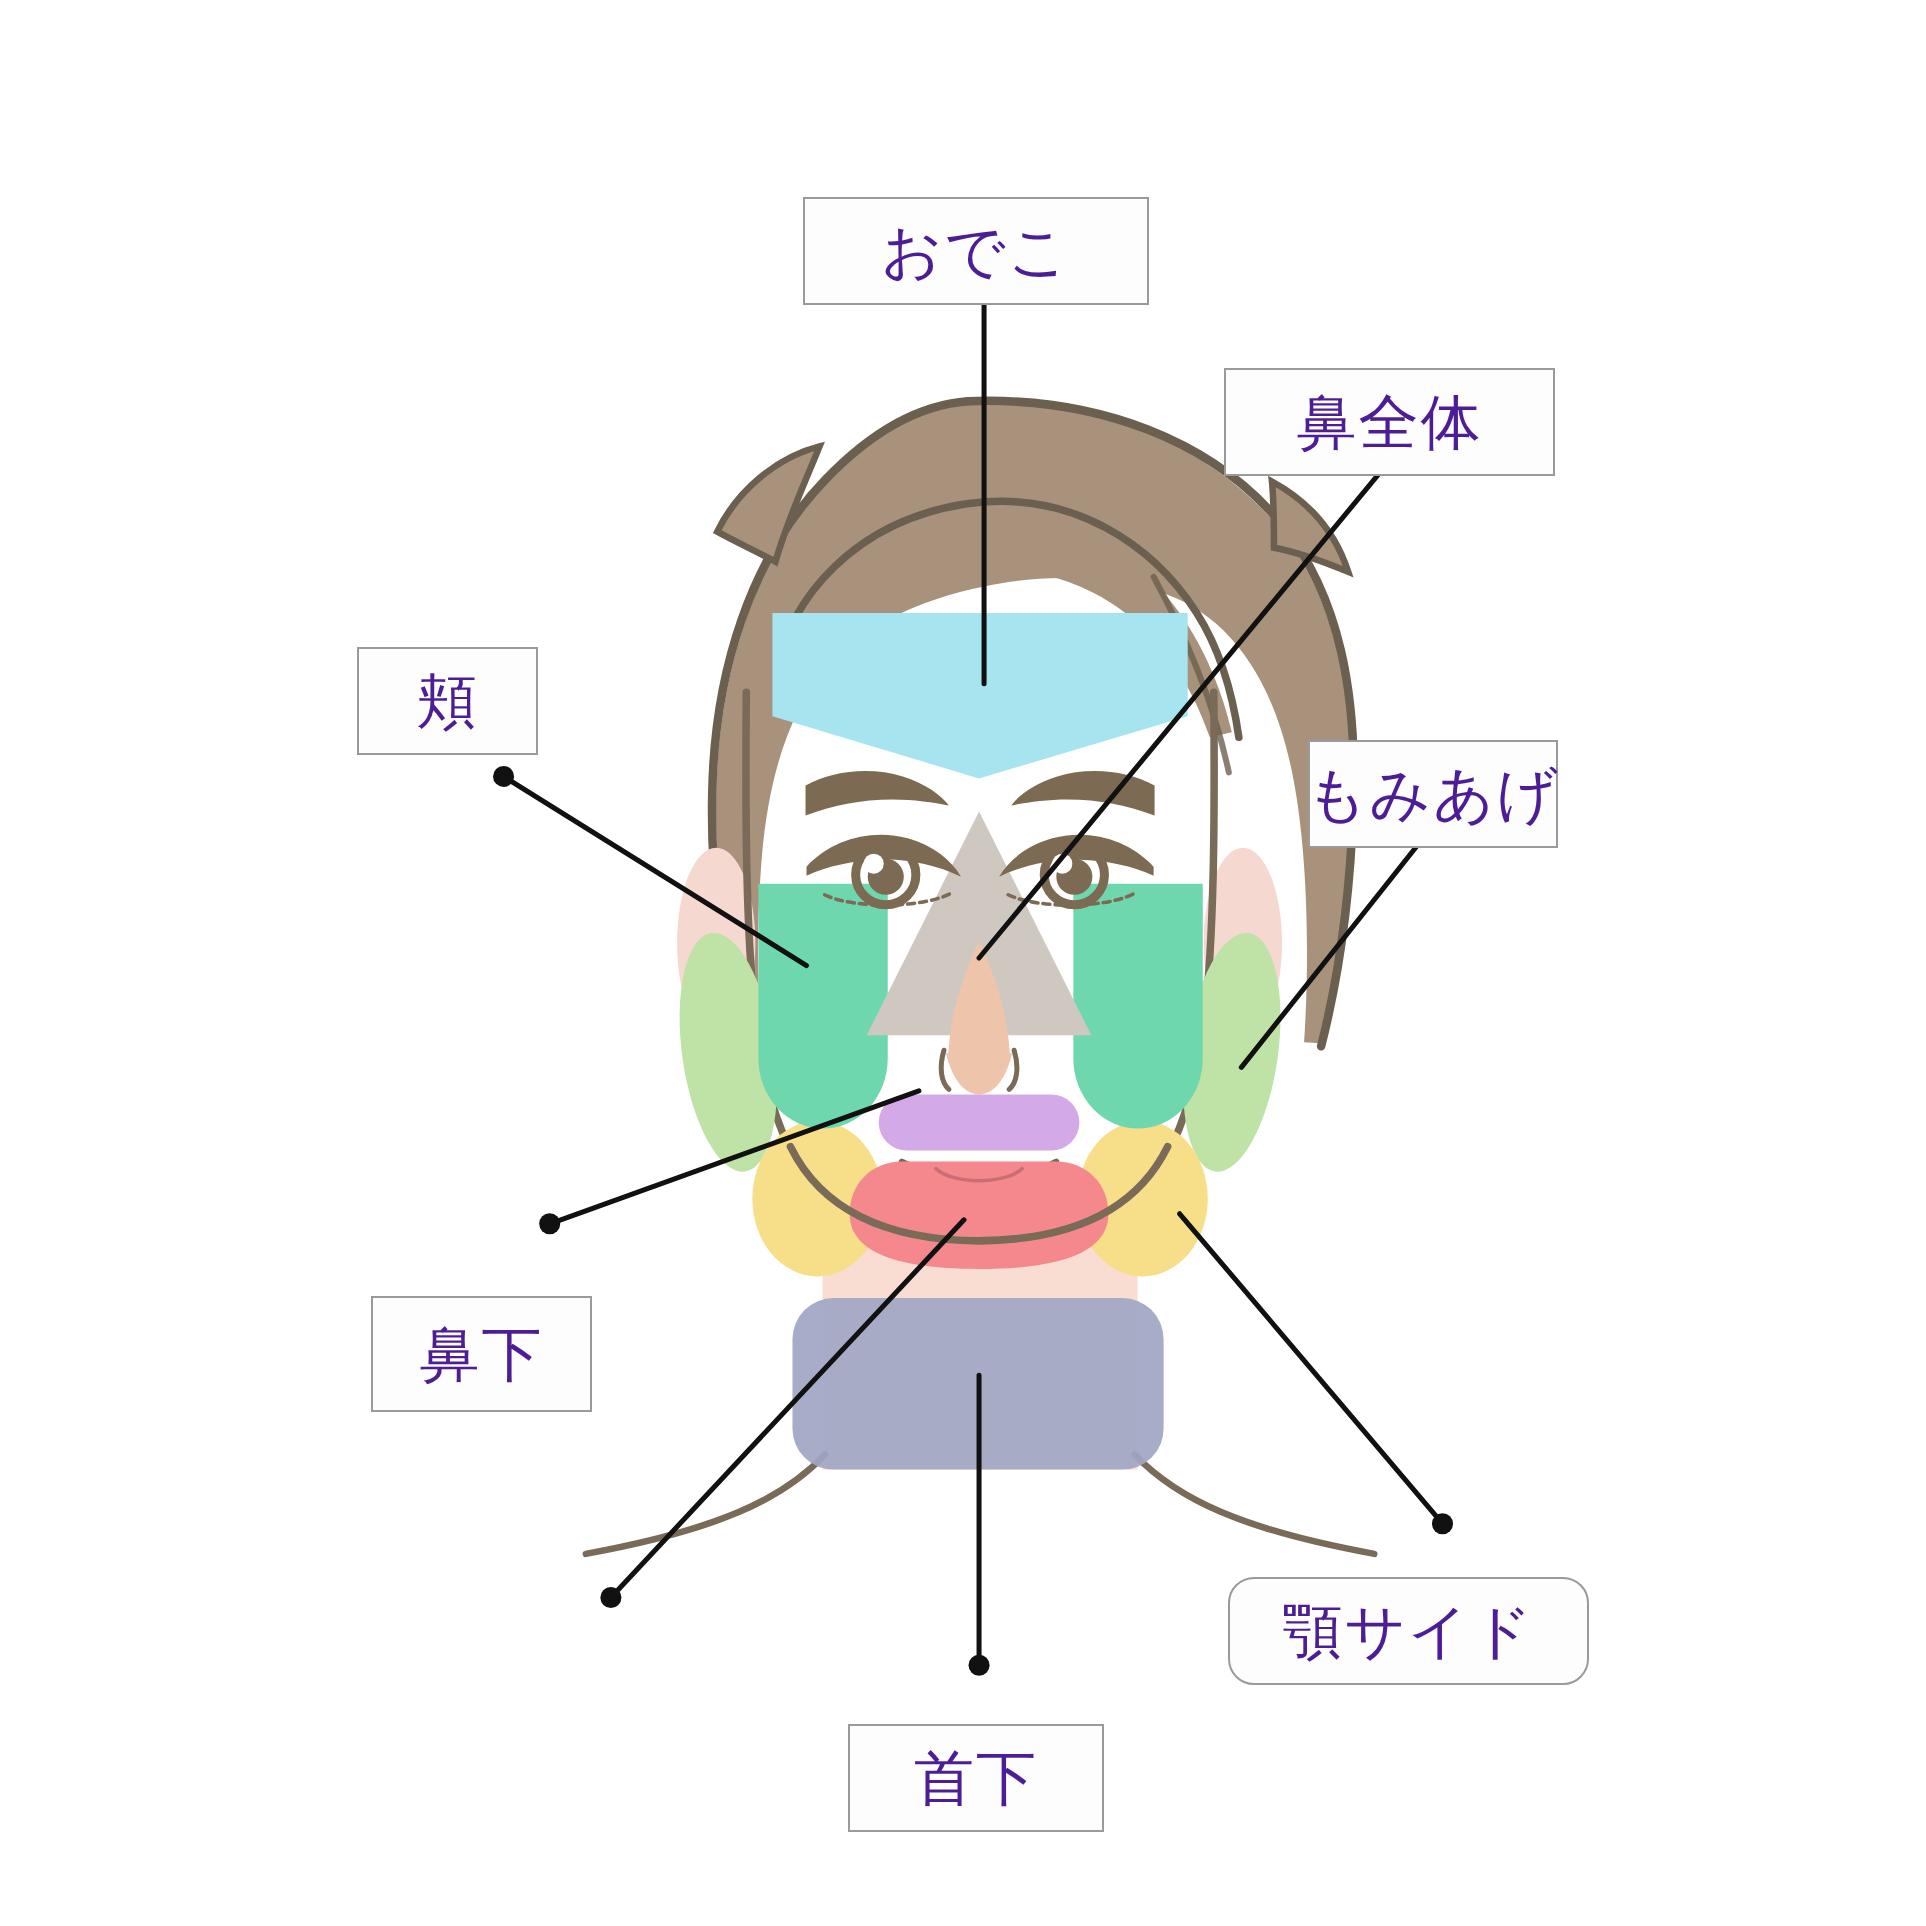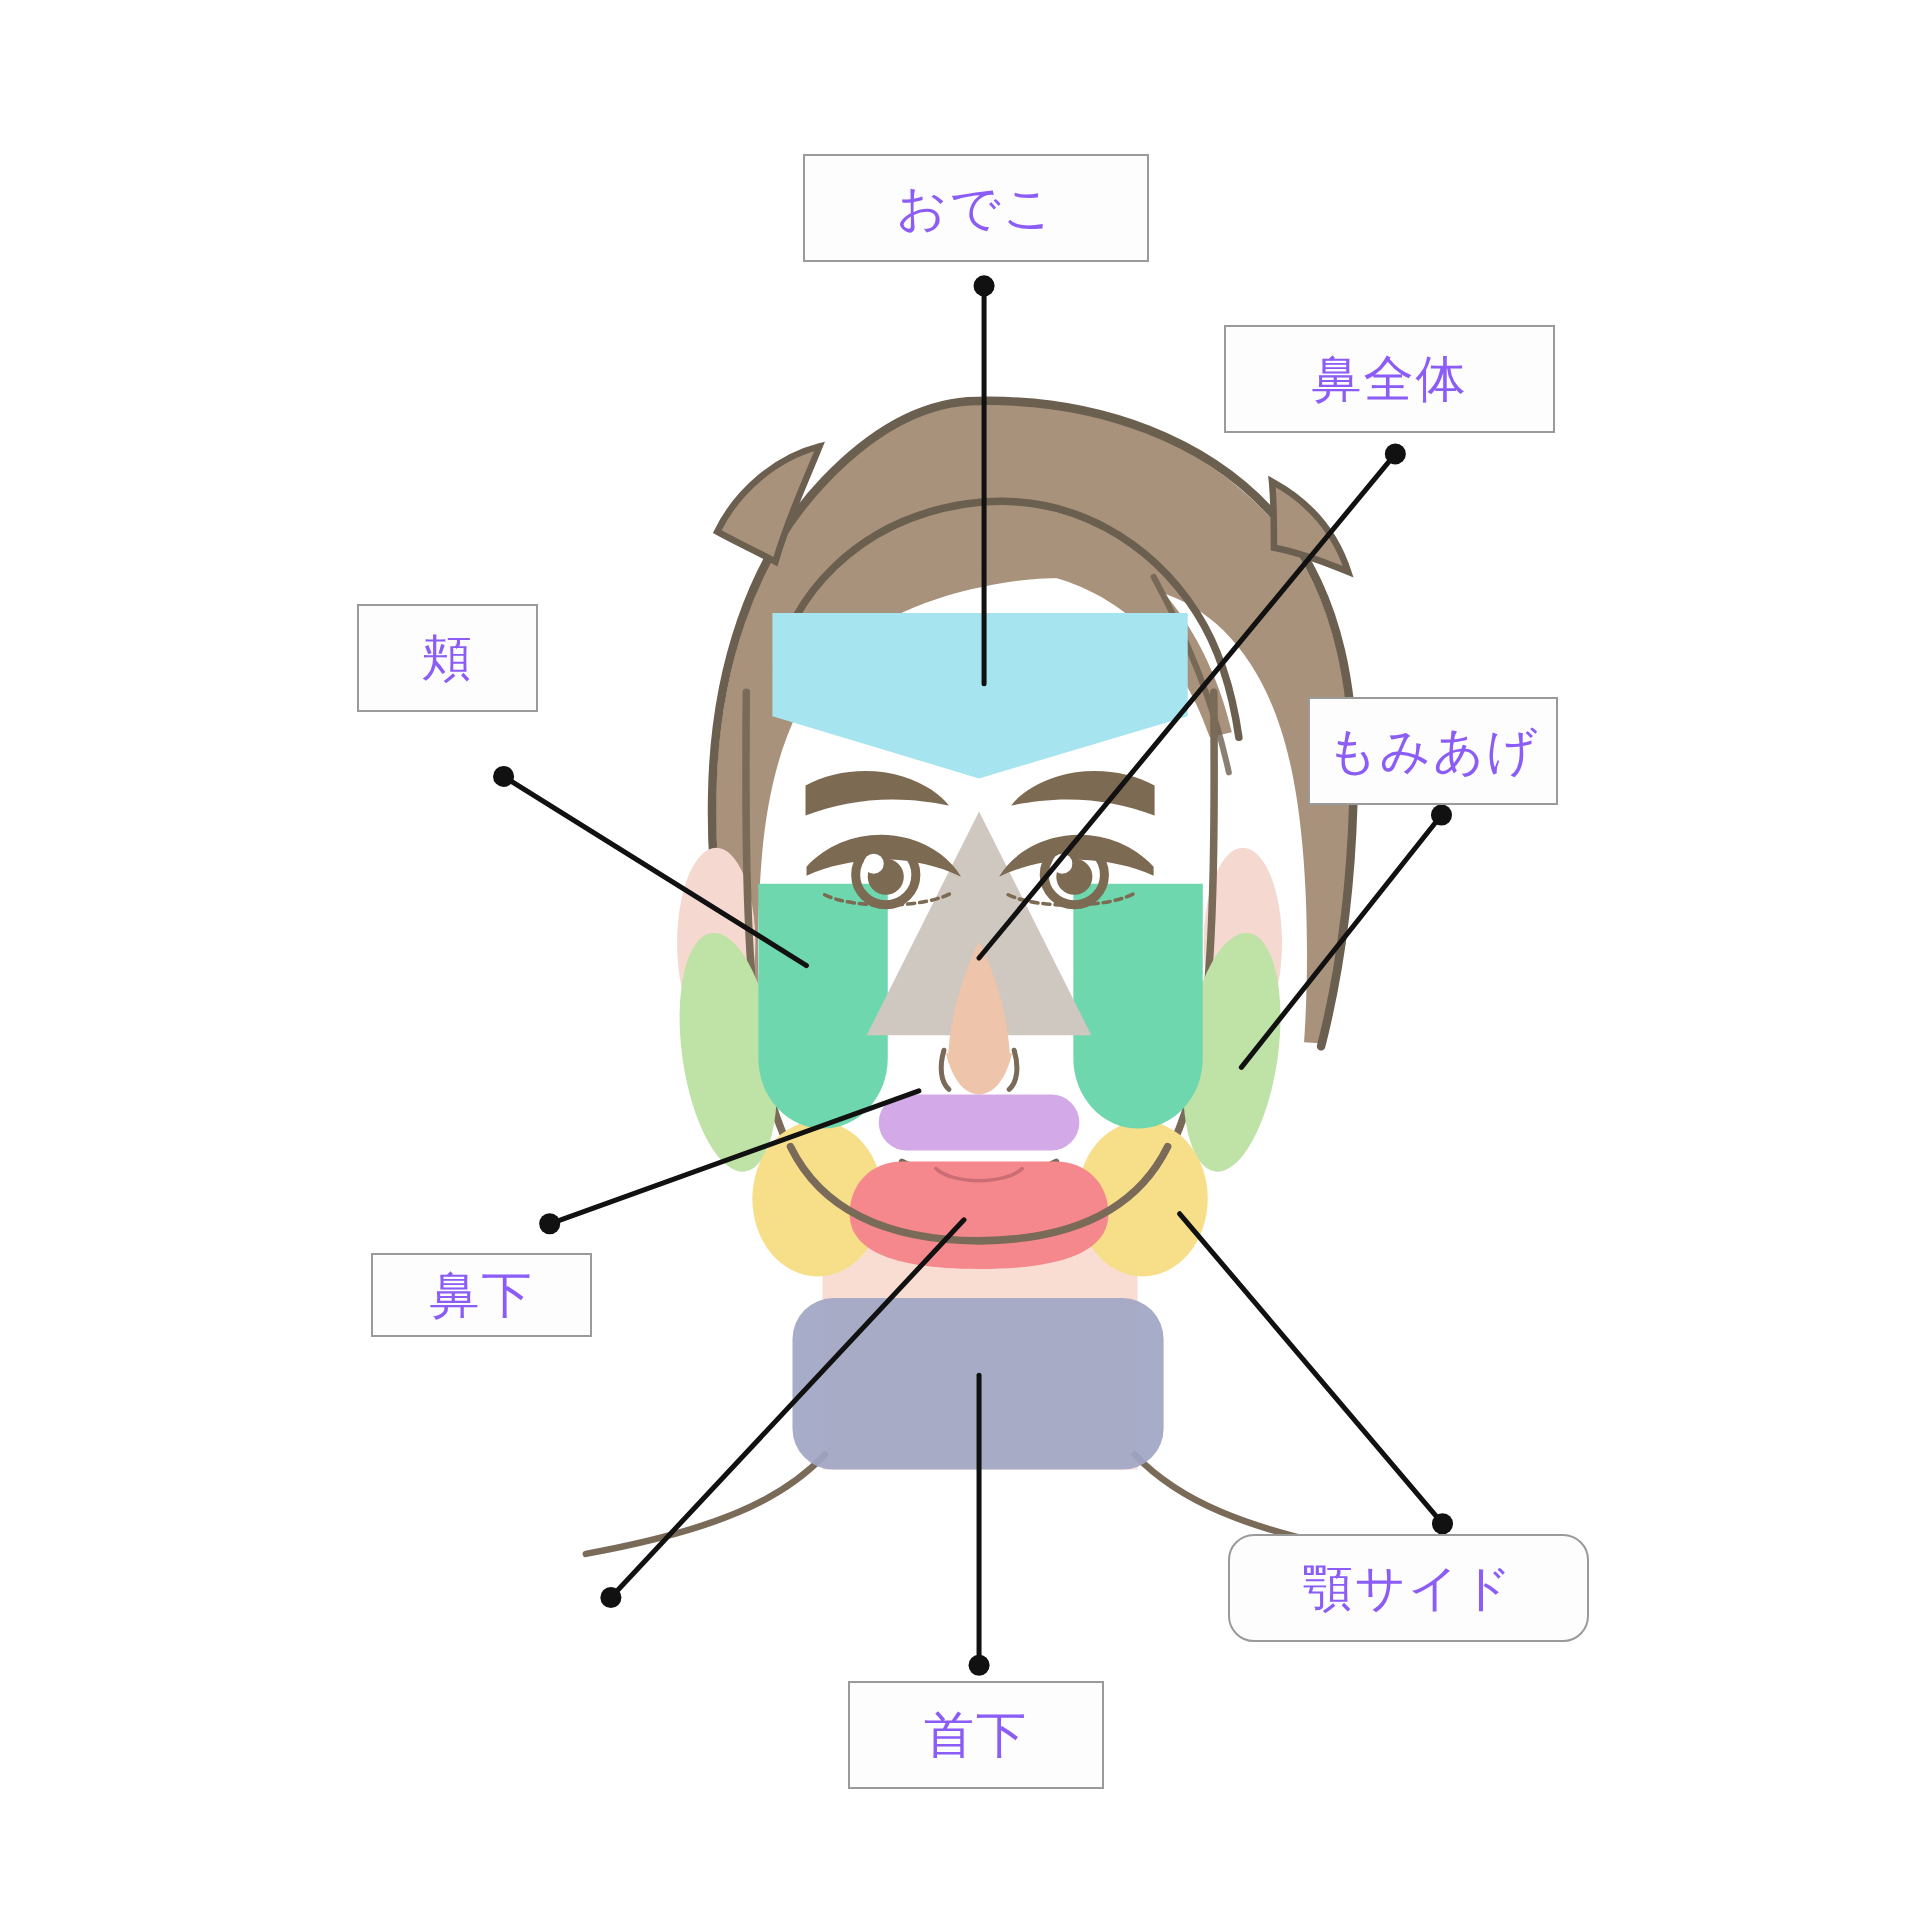--- a/index.html
+++ b/index.html
@@ -33,34 +33,35 @@
 
   
   .label-box {
     position: absolute;
     box-sizing: border-box;
     background: #fdfdfd;
     border: 2.5px solid #9a9a9a;
     display: flex;
     align-items: center;
     justify-content: center;
-    color: #8b5cf6;
-    font-size: 50px;
+    color: #4c1d95;
+    font-size: 60px;
     line-height: 1;
     letter-spacing: 2px;
     font-weight: 400;
     white-space: nowrap;
     font-family: "DejaVu Sans", "Liberation Sans", sans-serif;
+    margin-top: 43px;
   }
 
   .lb-odeko      { left: 803px; top: 154px;  width: 346px;  height: 108px; }
   .lb-hanazentai { left: 1224px; top: 325px;  width: 331px;  height: 108px; }
   .lb-hoho       { left: 357px;  top: 604px; width: 181px;  height: 108px; }
   .lb-momiage    { left: 1308px; top: 697px; width: 250px;  height: 108px; }
-  .lb-hanashita  { left: 371px;  top: 1253px; width: 221px;  height: 84px; }
+  .lb-hanashita  { left: 371px;  top: 1253px; width: 221px;  height: 116px; }
   .lb-agosaido   { left: 1228px; top: 1534px; width: 361px;  height: 108px; border-radius: 26px; }
   .lb-agokuchi   { left: 374px;  top: 1623px; width: 371px;  height: 108px; }
   .lb-kubishita  { left: 848px; top: 1681px; width: 256px;  height: 108px; }
 </style>
 </head>
 <body>
 
 <div id="stage">
 
   <svg id="diagram-svg" viewBox="0 0 3840 3840">

